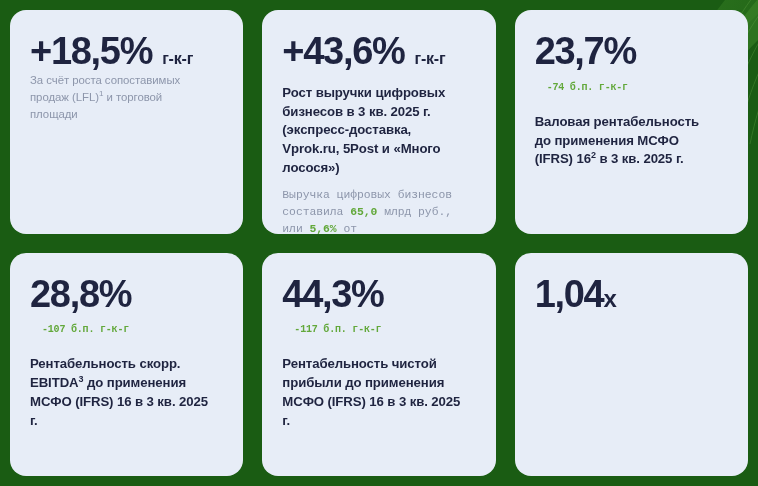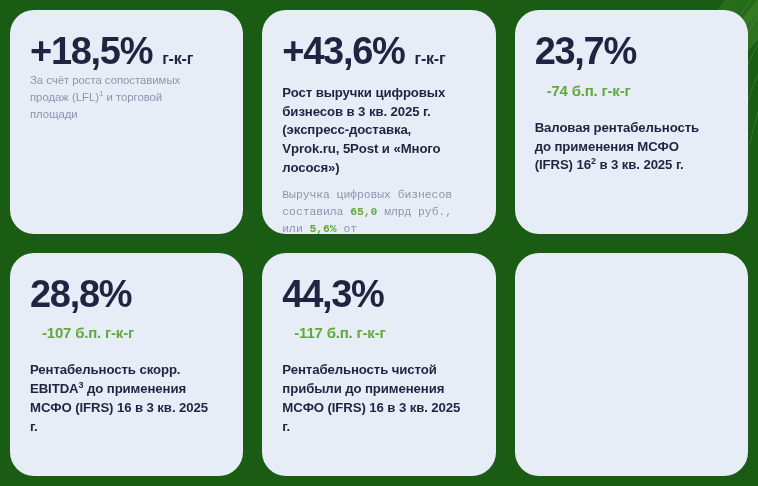--- a/index.html
+++ b/index.html
@@ -35,21 +35,21 @@
     height: 466px;
     display: grid;
     grid-template-columns: repeat(3, 1fr);
     grid-template-rows: repeat(2, 1fr);
     column-gap: 19px;
     row-gap: 19px;
   }
 
   .card {
     background: #e7edf7;
-    border-radius: 24px;
+    border-radius: 16px;
     padding: 22px 35px 18px 20px;
     overflow: hidden;
   }
 
   .metric-row {
     display: flex;
     align-items: baseline;
     gap: 10px;
     flex-wrap: wrap;
   }
@@ -71,23 +71,24 @@
   .metric-suffix {
     font-size: 16px;
     font-weight: 700;
     color: #1f2440;
     letter-spacing: -0.2px;
     white-space: nowrap;
   }
 
   .metric-suffix.accent {
     color: #62a83a;
-    font-size: 15px;
+    font-size: 10px;
     font-weight: 700;
     margin-left: 12px;
+    font-family: Liberation Mono, monospace;
   }
 
   .card-title {
     margin-top: 20px;
     font-size: 13.2px;
     line-height: 1.42;
     font-weight: 700;
     color: #1f2440;
     letter-spacing: -0.1px;
   }
@@ -184,15 +185,18 @@
 
   <div class="card">
     <div class="metric-row">
       <span class="metric-value">44,3%</span>
       <span class="metric-suffix accent">-117 б.п. г-к-г</span>
     </div>
     <div class="card-title">Рентабельность чистой прибыли до применения МСФО (IFRS) 16 в 3 кв. 2025 г.</div>
   </div>
 
   <div class="card">
+    <div class="metric-row">
+      <span class="metric-value"><span>1,04</span><span class="unit-x">x</span></span>
+    </div>
   </div>
 
 </div>
 
 </body></html>

